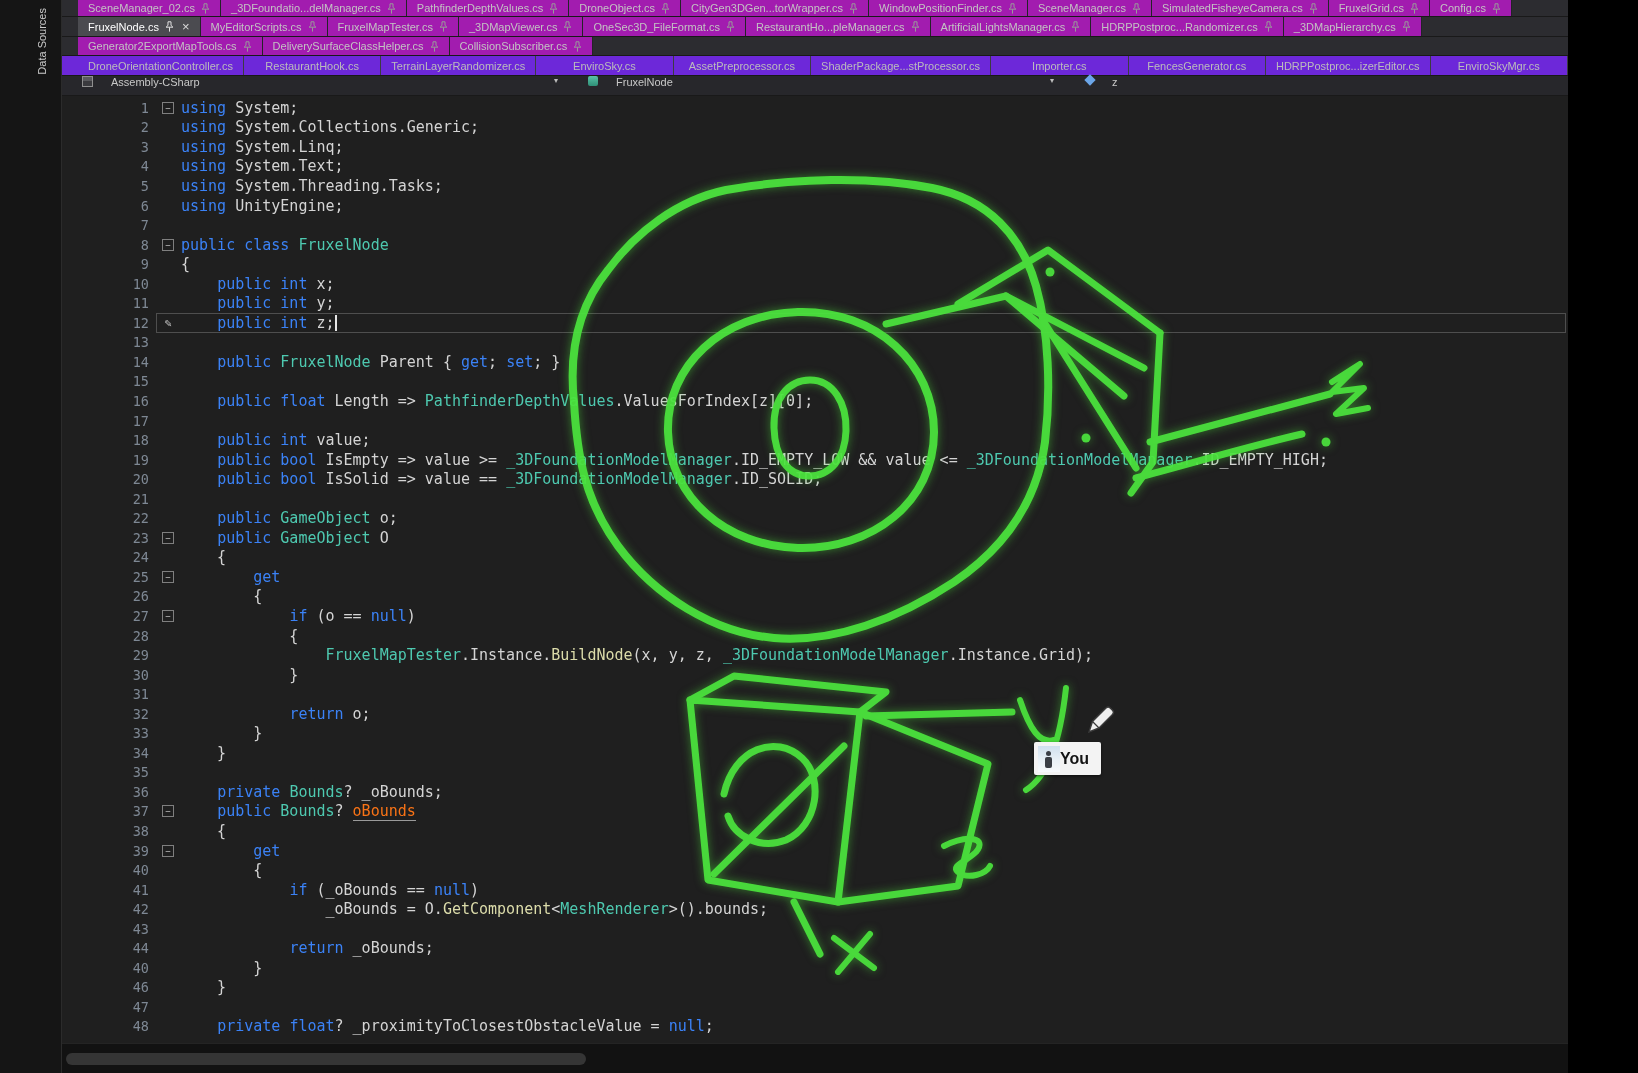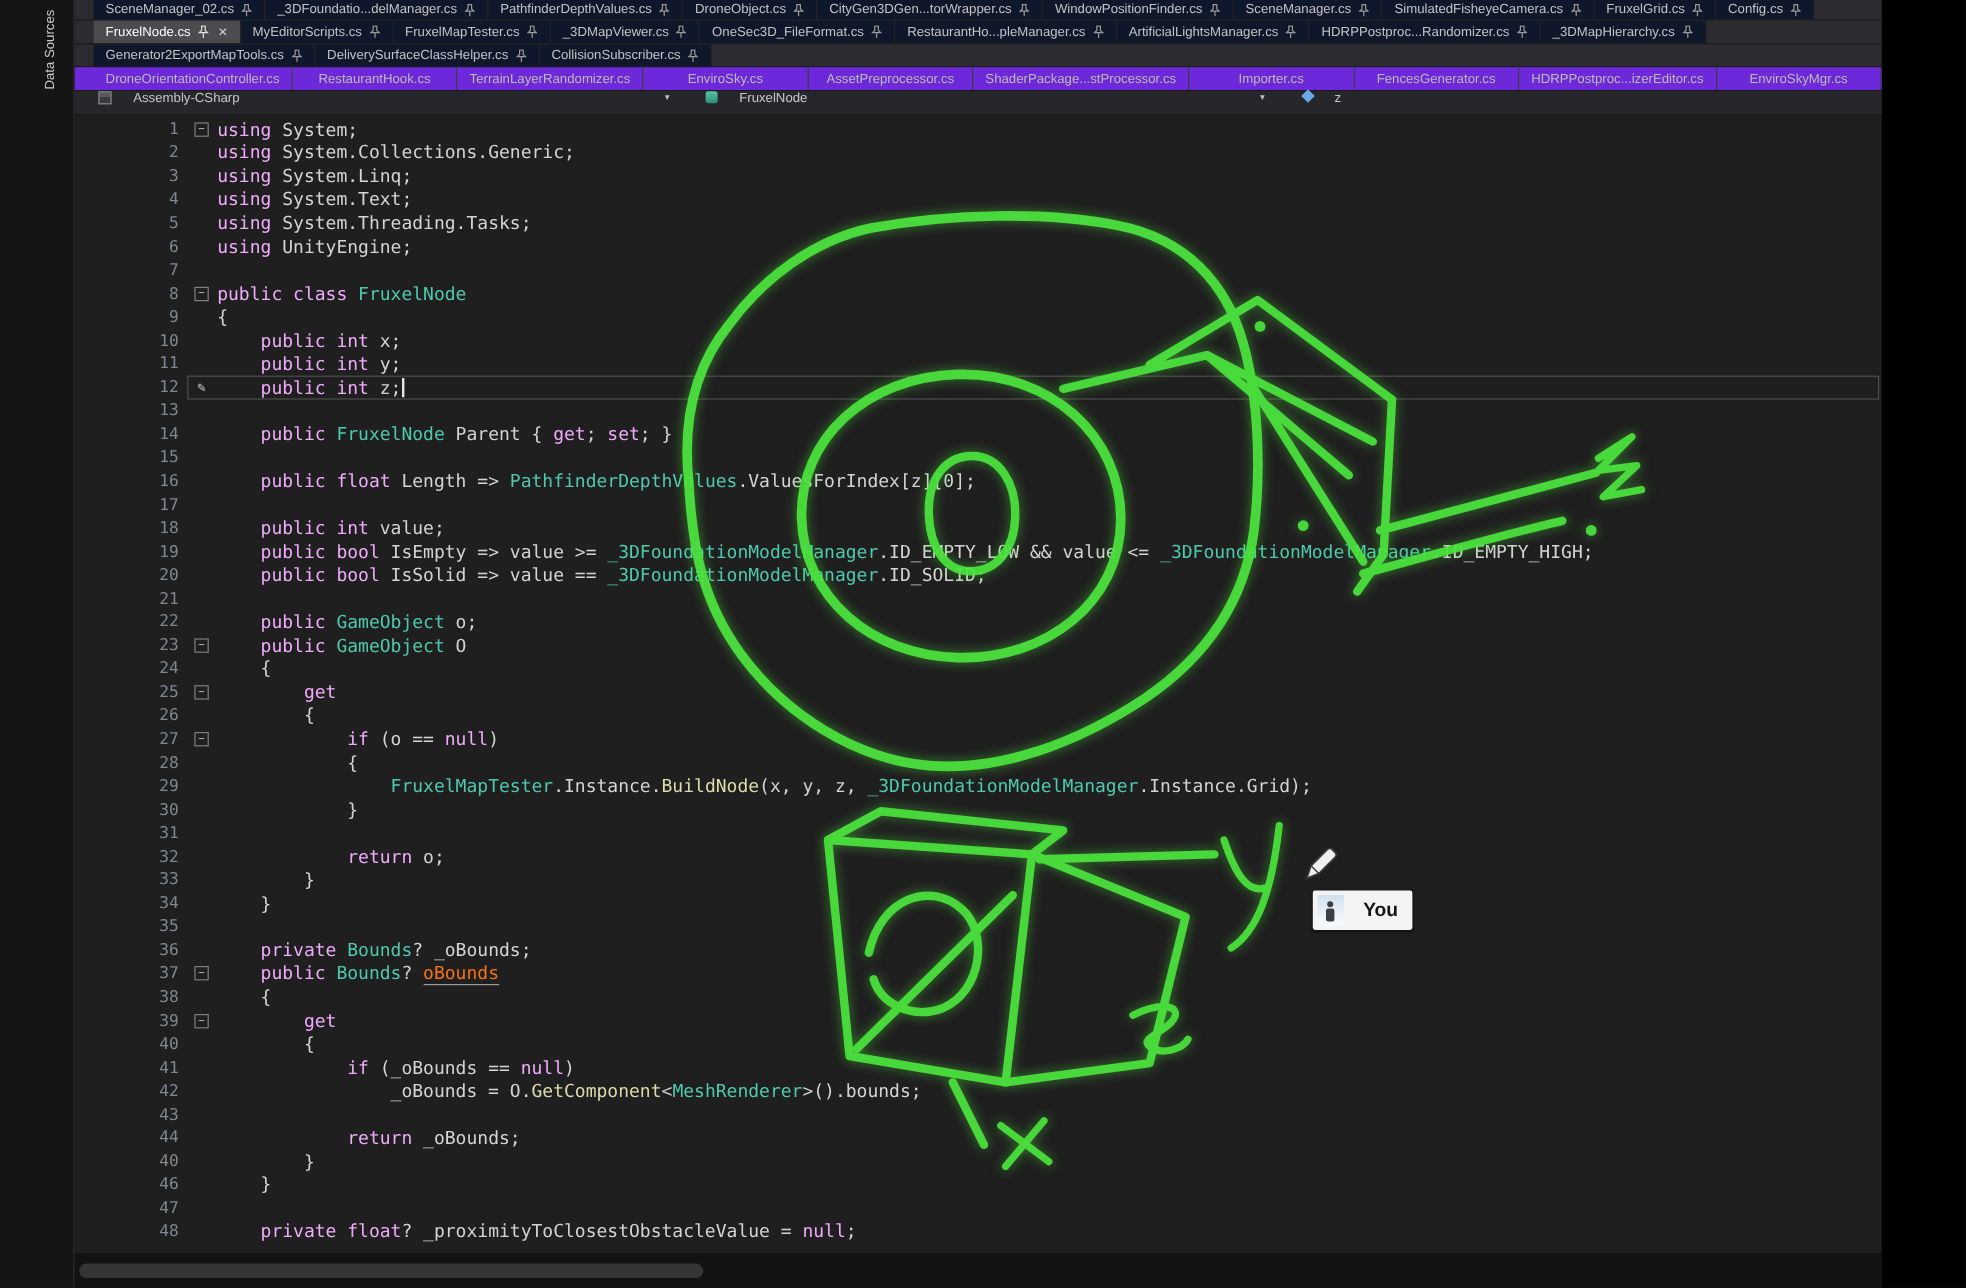--- a/index.html
+++ b/index.html
@@ -3,21 +3,21 @@
 <meta charset="utf-8">
 <style>
   *{box-sizing:border-box;margin:0;padding:0}
   html,body{width:1638px;height:1073px;background:#000;overflow:hidden;font-family:"Liberation Sans",sans-serif}
   .app{position:absolute;left:0;top:0;width:1568px;height:1073px;background:#1f1f1f}
   .rail{position:absolute;left:0;top:0;width:62px;height:100%;background:#151515;border-right:1px solid #2b2b2b;z-index:3}
   .rail-tab{position:absolute;top:8px;left:36px;writing-mode:vertical-rl;transform:rotate(180deg);color:#c9c9c9;font-size:11px;white-space:nowrap;cursor:pointer}
   .main{position:absolute;left:62px;top:0;width:1506px;height:100%}
   .tabrow{display:flex;align-items:stretch;background:#2c2c30;border-bottom:1px solid #191919;padding-left:16px;overflow:hidden}
   .row1{height:17px}.row2{height:20px}.row3{height:19px}.row4{height:20px;background:#6d28d9}
-  .tab{display:flex;align-items:center;gap:6px;padding:0 10px;font-size:11px;color:#c3c3c3;white-space:nowrap;border-right:1px solid #232327;background:#0f172a;cursor:pointer}
+  .tab{display:flex;align-items:center;gap:6px;padding:0 10px;font-size:11px;color:#c3c3c3;white-space:nowrap;border-right:1px solid #232327;background:#a21caf;cursor:pointer}
   .tab.active{background:#4b4b50;color:#fff}
   .row4 .tab{flex:1;justify-content:center;background:transparent;border-right:1px solid #3c3c41;color:#bcbcbc}
   .pin{color:#9a9a9a;flex:none}
   .tab.active .pin{color:#e2e2e2}
   .closex{color:#d9d9d9;font-size:13px;line-height:1;margin-left:2px}
   .crumbbar{height:20px;background:#27272b;border-bottom:1px solid #191919;display:flex;align-items:center;font-size:11px;color:#c8c8c8}
   .combo{display:flex;align-items:flex-start;gap:18px;height:100%;padding:0 10px 0 20px;cursor:pointer}
   .combo1{width:506px}.combo2{width:496px}.combo3{flex:1}
   .chev{margin-left:auto;font-size:8px;color:#bdbdbd}
   .ic{flex:none;display:inline-block}
@@ -25,29 +25,29 @@
   .ic.cls{width:10px;height:10px;background:linear-gradient(180deg,#59c2a7,#2f8f77);border-radius:2px}
   .ic.fld{width:8px;height:8px;background:#6ca6e8;transform:rotate(45deg);margin-left:2px}
   .editor{position:absolute;top:96px;left:0;width:100%;bottom:0;background:#1f1f1f}
   .code-scroll{position:absolute;left:0;top:2px;right:0;bottom:30px;overflow:hidden;font-family:"DejaVu Sans Mono","Liberation Mono",monospace;font-size:15px;cursor:text}
   .line{display:flex;height:19.55px;position:relative;align-items:center}
   .ln{flex:none;width:93px;text-align:right;padding-right:6px;color:#7e8894;font-size:13.5px}
   .gut{flex:none;width:26px;display:flex;align-items:center;justify-content:center}
   .foldbox{width:12px;height:12px;border:1px solid #7f7f7f;color:#bfbfbf;font-size:9px;line-height:10px;text-align:center;background:#1f1f1f;cursor:pointer}
   .pencil{color:#c9c9c9;font-size:12px}
   .codetxt{white-space:pre}
-  .tk-k{color:#f0abfc}.tk-t{color:#4ec9b0}.tk-m{color:#dcdcaa}.tk-n{color:#d4d4d4}
+  .tk-k{color:#3b82f6}.tk-t{color:#4ec9b0}.tk-m{color:#dcdcaa}.tk-n{color:#d4d4d4}
   .tk-u{color:#f97316;border-bottom:1px solid #9a9a9a}
   .line.current::before{content:"";position:absolute;left:94px;right:2px;top:0;bottom:0;border:1px solid #4e4e4e;pointer-events:none}
   .caret{display:inline-block;width:2px;height:16px;background:#e6e6e6;vertical-align:-3px}
   .hscroll{position:absolute;left:0;right:0;bottom:0;height:30px;background:#121212;border-top:1px solid #242424}
   .hscroll .thumb{position:absolute;left:4px;top:9px;width:520px;height:12px;background:#353535;border-radius:6px}
   .ink{position:absolute;left:0;top:0;width:1638px;height:1073px;z-index:10;pointer-events:none;filter:drop-shadow(0 0 5px rgba(80,240,60,.5))}
   .pencilcur{position:absolute;left:1084px;top:700px;z-index:11;pointer-events:none}
-  .presence{position:absolute;left:1094px;top:742px;height:33px;z-index:11;background:#f3f3f3;border-radius:2px;display:flex;align-items:center;gap:16px;padding:3px 12px 3px 4px;box-shadow:0 1px 3px rgba(0,0,0,.6)}
+  .presence{position:absolute;left:1034px;top:742px;height:33px;z-index:11;background:#f3f3f3;border-radius:2px;display:flex;align-items:center;gap:0;padding:3px 12px 3px 4px;box-shadow:0 1px 3px rgba(0,0,0,.6)}
   .avatar{width:22px;height:26px;position:relative;background:linear-gradient(180deg,#cfe0ee 0%,#e9f1f7 55%,#f7fafc 100%);overflow:hidden;flex:none}
   .avatar::before{content:"";position:absolute;left:8px;top:5px;width:5px;height:5px;border-radius:50%;background:#3a3f46}
   .avatar::after{content:"";position:absolute;left:7px;top:11px;width:7px;height:11px;background:#3a3f46;border-radius:2px}
   .you{font-size:16px;font-weight:bold;color:#141414}
 </style>
 </head>
 <body>
 
 <div class="app">
   <div class="rail">

